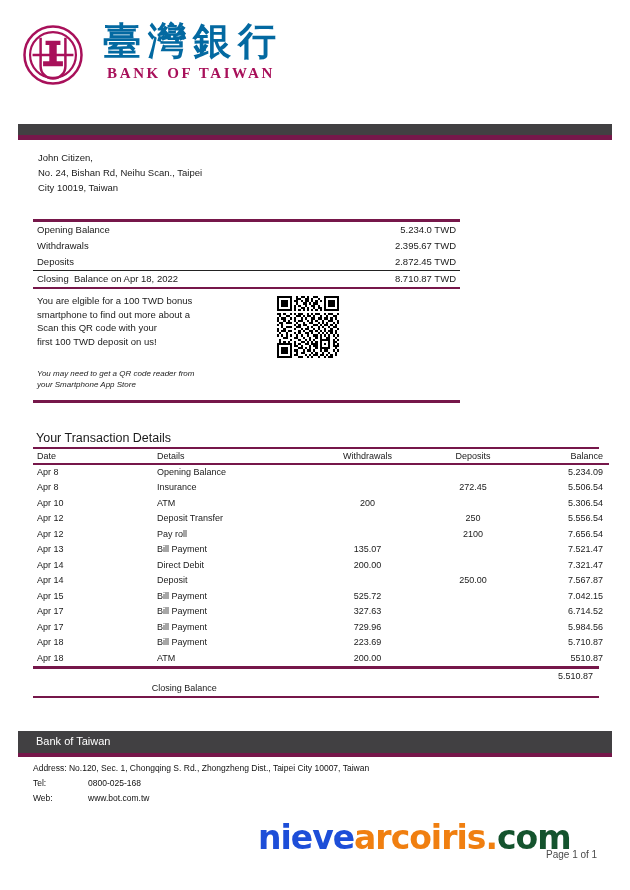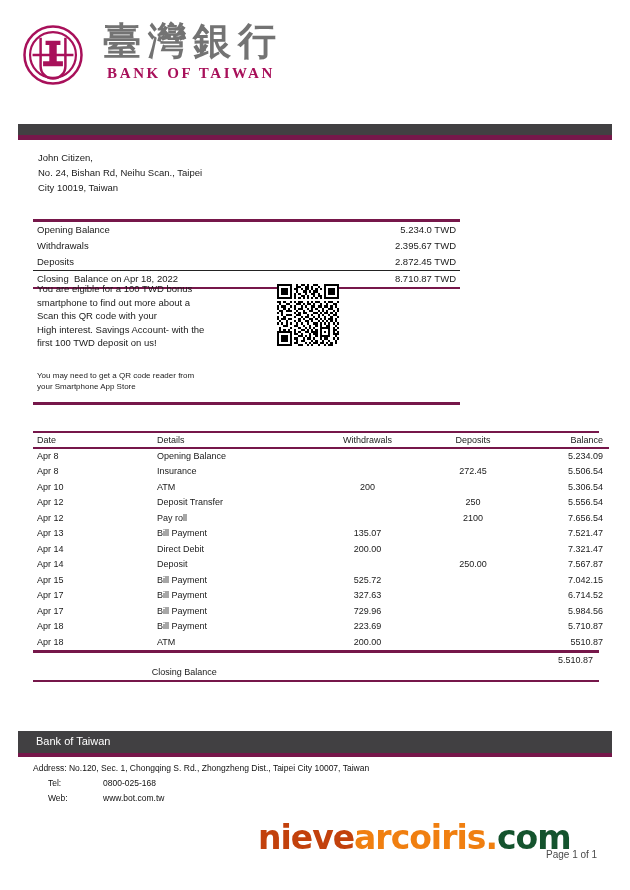--- a/index.html
+++ b/index.html
@@ -37,21 +37,21 @@
     margin-left: 12px;
     display: flex;
     flex-direction: column;
     align-items: center;
   }
   .logo-cjk {
     font-family: "DejaVu Sans", sans-serif;
     font-size: 38px;
     font-weight: 700;
     letter-spacing: 7px;
-    color: #737373;
+    color: #0369a1;
     line-height: 1.05;
     padding-left: 7px;
   }
   .logo-en {
     font-family: "Liberation Serif", serif;
     font-size: 15px;
     font-weight: 700;
     letter-spacing: 2.6px;
     color: #a8105a;
     margin-top: 3px;
@@ -115,35 +115,36 @@
   .sum-row .label { white-space: pre; }
   .sum-row .value {
     font-variant-numeric: tabular-nums;
     padding-right: 2px;
   }
 
   
   .promo {
     position: absolute;
     left: 33px;
-    top: 282px;
+    top: 294px;
     width: 427px;
   }
   .promo-inner {
     display: flex;
     align-items: flex-start;
   }
   .promo-text {
     width: 232px;
     font-size: 9.5px;
     line-height: 13.5px;
     padding-left: 4px;
   }
   .promo-note {
     font-size: 8px;
+    font-style: italic;
     line-height: 11px;
     margin-top: 20px;
     color: #222;
   }
   .qr-wrap {
     margin-left: 8px;
     margin-top: 2px;
   }
   .promo .rule-bot {
     height: 3px;
@@ -237,34 +238,34 @@
   }
   .footer-lines {
     position: absolute;
     left: 33px;
     top: 761px;
     font-size: 8.5px;
     line-height: 15px;
     color: #111;
   }
   .fl-row { display: flex; }
-  .fl-key { width: 55px; flex: 0 0 55px; margin-left: 15px; }
+  .fl-key { width: 55px; flex: 0 0 55px; }
 
   
   .watermark {
     position: absolute;
     left: 258px;
     top: 818px;
     font-family: "DejaVu Sans", sans-serif;
     font-size: 33px;
     font-weight: 700;
     letter-spacing: -1px;
     white-space: nowrap;
   }
-  .wm-a { color: #c2410c; }
+  .wm-a { color: #1d4ed8; }
   .wm-b { color: #f07f10; text-align: right; }
   .wm-c { color: #14532d; }
 
   .page-num {
     position: absolute;
     left: 546px;
     top: 849px;
     font-size: 10px;
     color: #4a4a4a;
   }
@@ -323,21 +324,20 @@
 
     <div class="rule-bot"></div>
   </div>
 
   <div class="promo">
     <div class="promo-inner">
       <div class="promo-text">
         <div>You are elgible for a 100 TWD bonus</div>
         <div>smartphone to find out more about a</div>
         <div>Scan this QR code with your</div>
-        <div>High interest. Savings Account- with the</div>
         <div>first 100 TWD deposit on us!</div>
         <div class="promo-note">
           <div>You may need to get a QR code reader from</div>
           <div>your Smartphone App Store</div>
         </div>
       </div>
 
       <div class="qr-wrap">
         <svg width="62" height="62" viewBox="0 0 29 29" shape-rendering="crispEdges">
           <rect width="29" height="29" fill="#ffffff"></rect>
@@ -596,20 +596,21 @@
             <rect x="22" y="28" width="1" height="1"></rect>
               <rect x="24" y="28" width="2" height="1"></rect>
           </g>
         </svg>
       </div>
     </div>
     <div class="rule-bot"></div>
   </div>
 
   <div class="txn">
+    <div class="txn-title">Your Transaction Details</div>
     <div class="txn-title-rule"></div>
 
     <table class="txn-table">
       <thead>
         <tr>
           <th class="c-date">Date</th>
           <th class="c-det">Details</th>
           <th class="c-wd">Withdrawals</th>
           <th class="c-dep">Deposits</th>
           <th class="c-bal">Balance</th>

